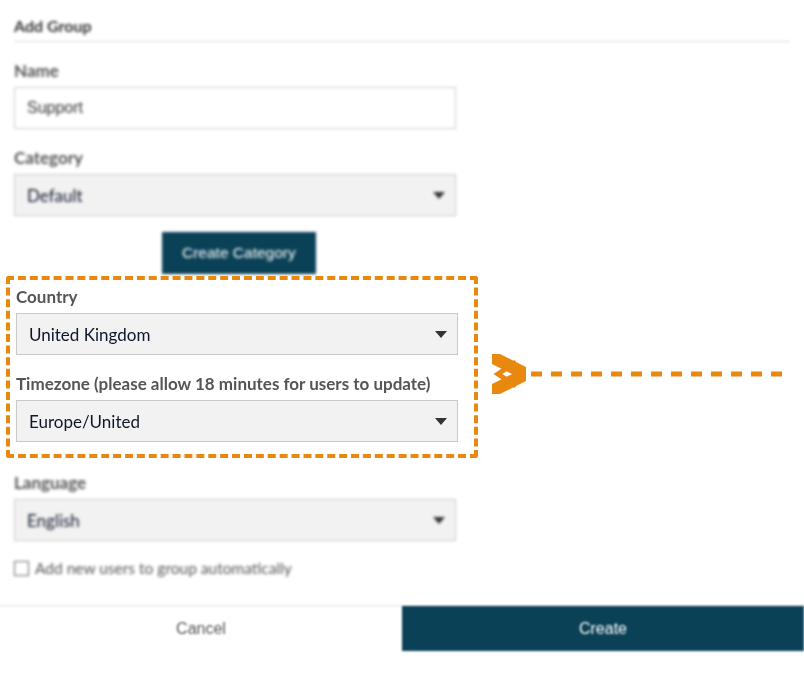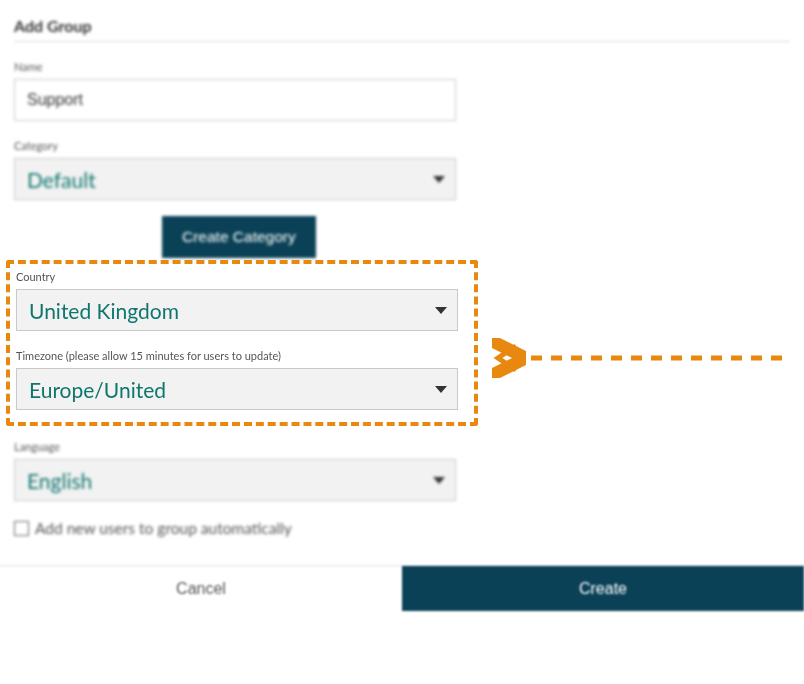--- a/index.html
+++ b/index.html
@@ -15,24 +15,25 @@
     .page-title {
       font-size: 16px;
       font-weight: 700;
       color: #333;
       padding-bottom: 6px;
       border-bottom: 1px solid #d9d9d9;
       margin-bottom: 18px;
     }
     .form-group { margin-bottom: 18px; }
     .form-label {
-      font-size: 11px;
+      font-size: 17px;
       color: #555;
       display: block;
       margin-bottom: 6px;
+      font-weight: bold;
     }
     .text-input {
       width: 442px;
       height: 42px;
       border: 1px solid #c9c9c9;
       background: #fff;
       padding: 0 12px;
       font-size: 16px;
       color: #333;
       outline: none;
@@ -42,22 +43,22 @@
       height: 42px;
       border: 1px solid #c9c9c9;
       background: #f2f2f2;
       display: flex;
       align-items: center;
       justify-content: space-between;
       padding: 0 10px 0 12px;
       cursor: pointer;
     }
     .select-text {
-      font-size: 21px;
-      color: #0f766e;
+      font-size: 17px;
+      color: #0f172a;
     }
     .caret {
       width: 0; height: 0;
       border-left: 6px solid transparent;
       border-right: 6px solid transparent;
       border-top: 7px solid #333;
     }
     .btn-primary-sm {
       display: inline-block;
       background: #0a4157;
@@ -154,21 +155,21 @@
 <div style="position:relative;">
   <div class="highlight-box">
     <div class="form-group">
       <label class="form-label">Country</label>
       <div class="select-wrap">
         <span class="select-text">United Kingdom</span>
         <span class="caret"></span>
       </div>
     </div>
     <div class="form-group">
-      <label class="form-label">Timezone (please allow 15 minutes for users to update)</label>
+      <label class="form-label">Timezone (please allow 18 minutes for users to update)</label>
       <div class="select-wrap">
         <span class="select-text">Europe/United</span>
         <span class="caret"></span>
       </div>
     </div>
   </div>
   <svg class="arrow-svg" viewBox="0 0 300 40">
     <defs>
       <marker id="arrowhead" markerWidth="8" markerHeight="8" refX="2" refY="4" orient="auto">
         <path d="M8,0 L0,4 L8,8" fill="none" stroke="#e8880f" stroke-width="2.5"></path>

